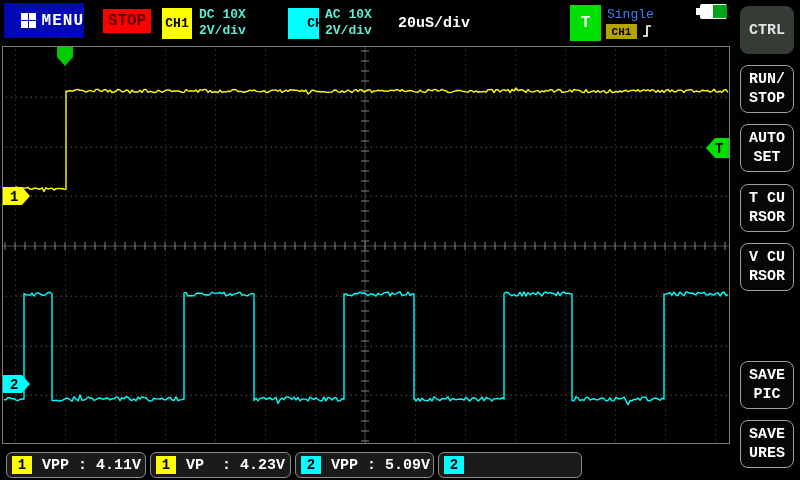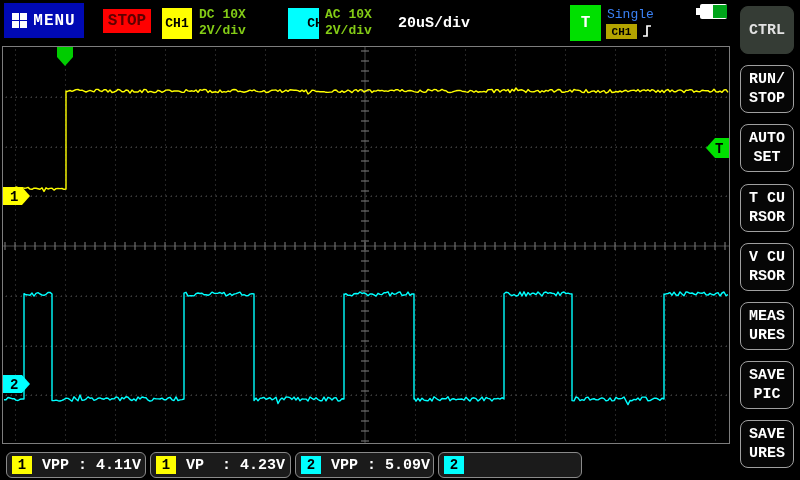--- a/index.html
+++ b/index.html
@@ -3,35 +3,35 @@
 <meta charset="utf-8">
 <style>
   * { margin:0; padding:0; box-sizing:border-box; }
   html,body { width:800px; height:480px; background:#000; overflow:hidden;
     font-family:"Liberation Mono","DejaVu Sans Mono",monospace; }
   #screen { position:relative; width:800px; height:480px; background:#000; }
 
   
   .abs { position:absolute; }
   #menu-btn { left:4px; top:3px; width:80px; height:35px; background:#0009b4;
-    display:flex; align-items:center; justify-content:center; gap:6px; }
+    display:flex; align-items:center; justify-content:flex-end; gap:6px; }
   #menu-btn .label { color:#fff; font-weight:bold; font-size:16px; letter-spacing:1px; }
   .grid-icon { width:15px; height:15px; display:grid; grid-template-columns:7px 7px;
     grid-template-rows:7px 7px; gap:1px; }
   .grid-icon div { background:#fff; }
 
   #stop-ind { left:103px; top:9px; width:48px; height:24px; background:#ff0000;
     color:#5e0000; font-weight:bold; font-size:16px; display:flex;
     align-items:center; justify-content:center; }
 
   .ch-badge { width:30px; height:31px; display:flex; align-items:center;
     justify-content:center; font-weight:bold; font-size:13px; color:#000; }
   #ch1-badge { left:162px; top:8px; background:#ffff00; }
   #ch2-badge { left:288px; top:8px; background:#00ffff;padding-left:31px; }
-  .ch-info { color:#84cc16; font-weight:bold; font-size:13px; line-height:16px; }
+  .ch-info { color:#5eead4; font-weight:bold; font-size:13px; line-height:16px; }
   #ch1-info { left:199px; top:7px; }
   #ch2-info { left:325px; top:7px; }
 
   #timebase { left:398px; top:15px; color:#fff; font-weight:bold; font-size:15px; }
 
   #move-fast { left:492px; top:5px; width:44px; height:37px; background:#000890;
     color:#fff; font-weight:bold; font-size:14px; line-height:18px; text-align:center; }
 
   #trig-t-box { left:570px; top:5px; width:31px; height:36px; background:#00e000;
     color:#fff; font-weight:bold; font-size:16px; display:flex; align-items:center;
@@ -146,24 +146,20 @@
         <div>SET</div>
       </div>
       <div class="sbtn" style="top: 183.6px;">
         <div>T CU</div>
         <div>RSOR</div>
       </div>
       <div class="sbtn" style="top: 242.8px;">
         <div>V CU</div>
         <div>RSOR</div>
       </div>
-      <div class="sbtn" style="top: 302px;">
-        <div>MEAS</div>
-        <div>URES</div>
-      </div>
       <div class="sbtn" style="top: 361.2px;">
         <div>SAVE</div>
         <div>PIC</div>
       </div>
       <div class="sbtn" style="top: 420.4px;">
         <div>SAVE</div>
         <div>URES</div>
       </div>
     </div>
 

